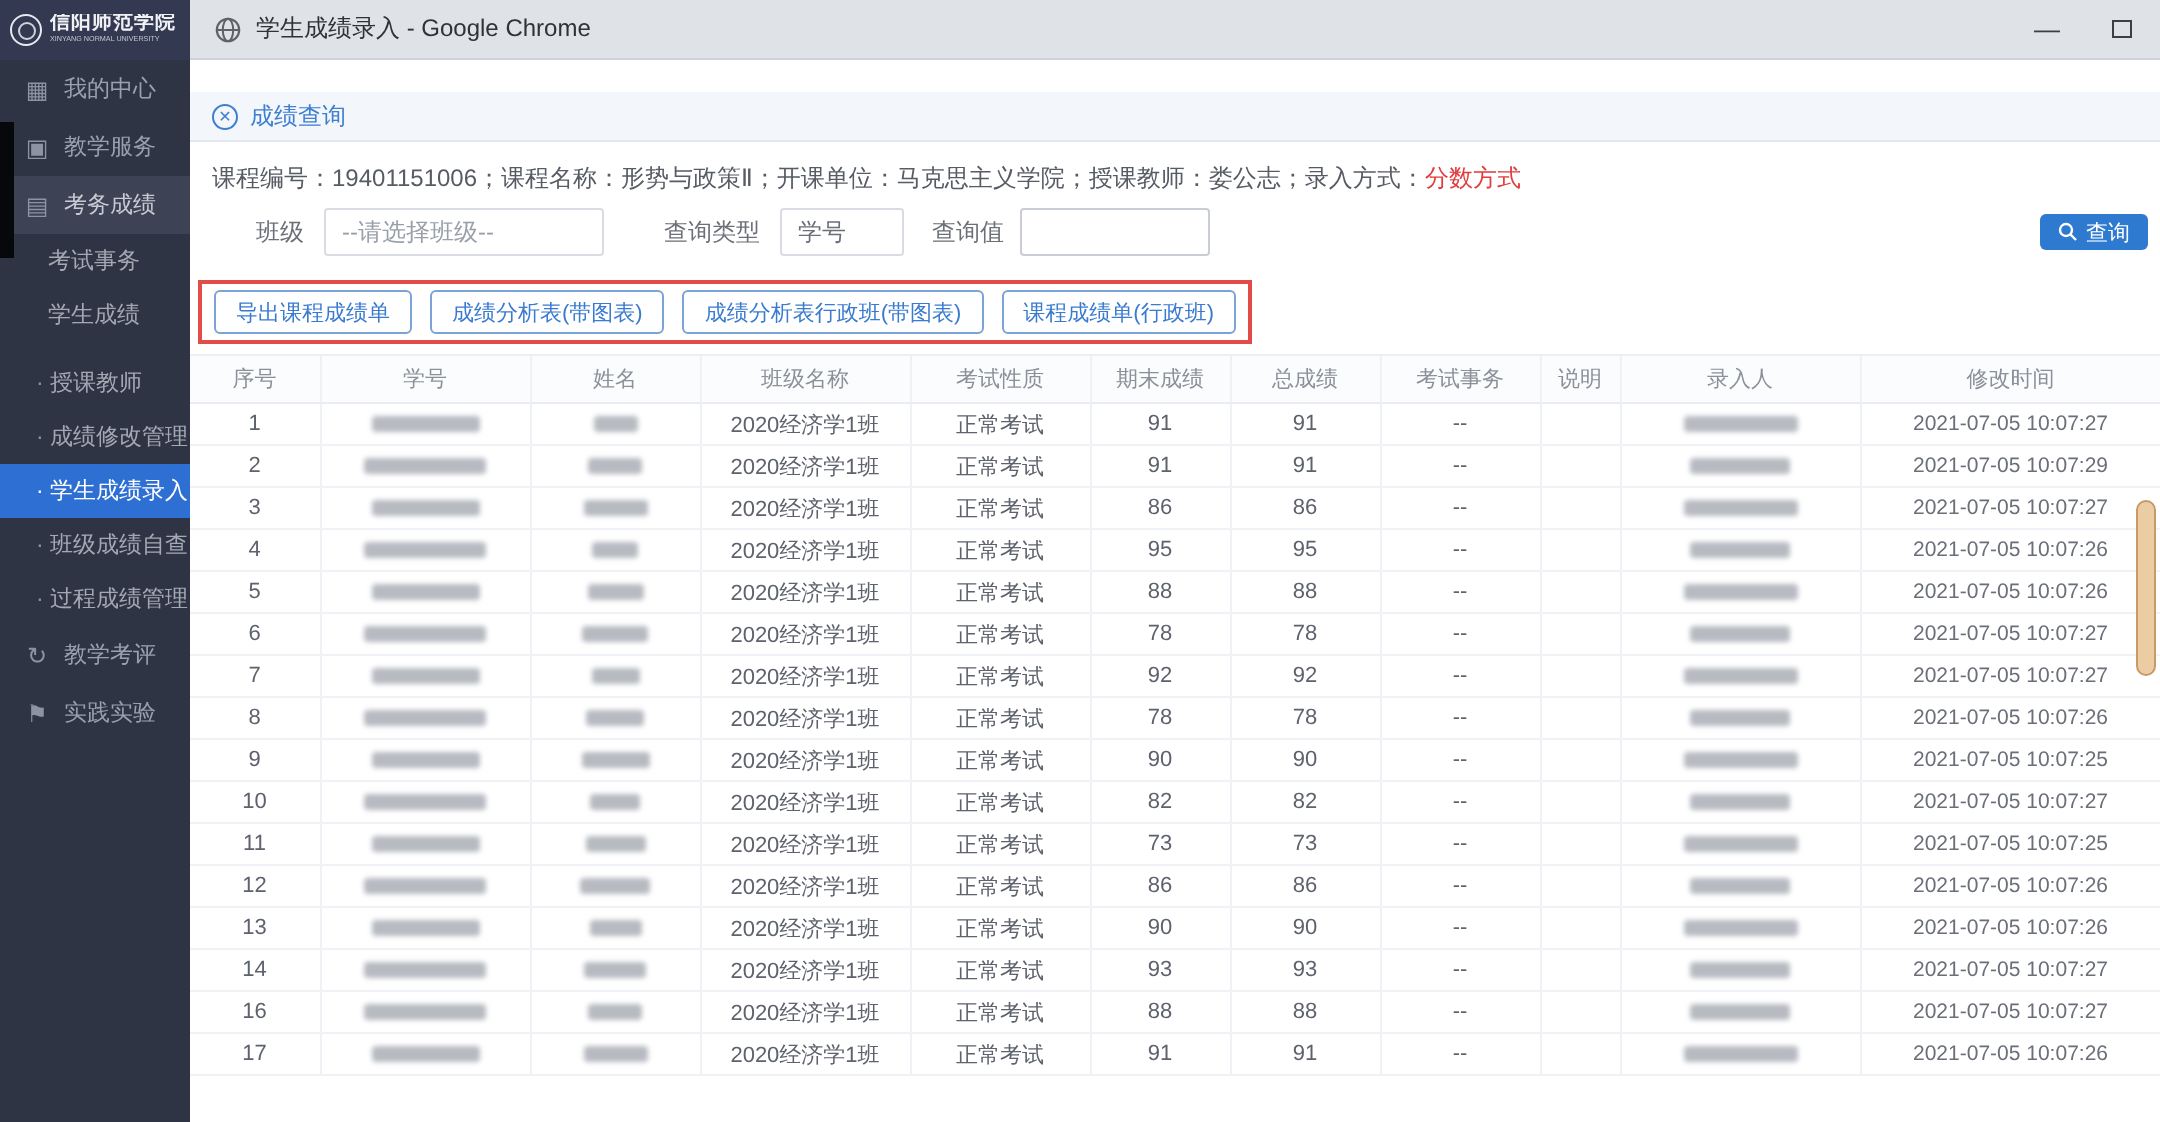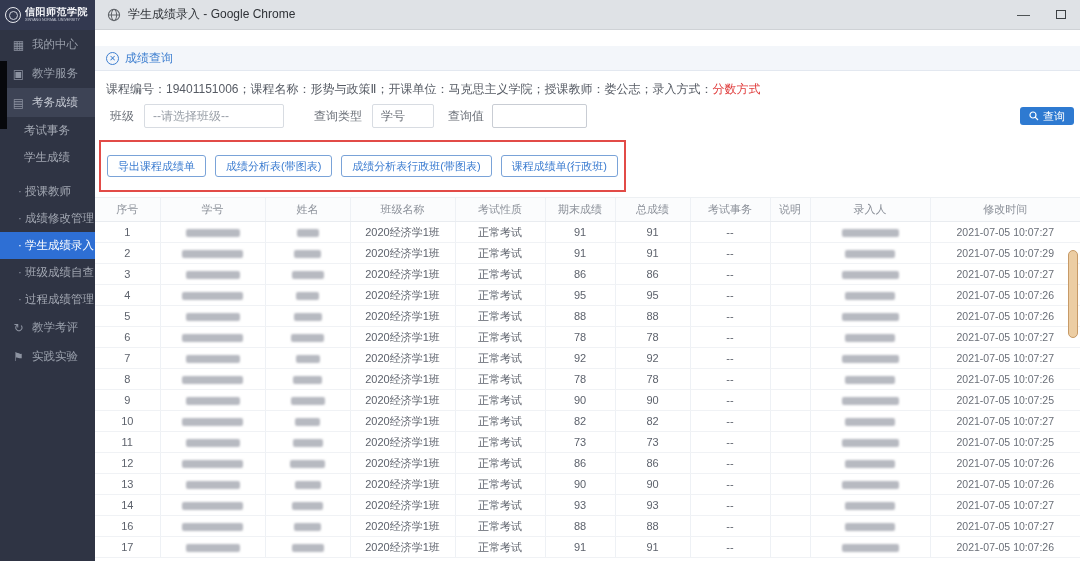--- a/index.html
+++ b/index.html
@@ -34,27 +34,27 @@
   .tb-max { width:10px; height:9px; border:1.2px solid #3c4043; cursor:pointer; }
 
   
   .main { position:absolute; left:95px; top:30px; width:985px; height:531px; background:#fff; }
   .tab-band { margin-top:16px; height:25px; background:#f3f6fa; border-bottom:1px solid #e3e8f0; display:flex; align-items:center; gap:6px; padding-left:11px; color:#3e7fd0; font-size:12px; }
   .circle-x { width:13px; height:13px; border:1px solid #3e7fd0; border-radius:50%; display:inline-flex; align-items:center; justify-content:center; font-size:8px; color:#3e7fd0; cursor:pointer; }
   .circle-x::before { content:"✕"; }
   .course-info { height:28px; padding:10px 0 0 11px; font-size:12px; color:#565b64; white-space:nowrap; }
   .course-info .red { color:#e03c3c; }
 
-  .filter-row { height:34px; display:flex; align-items:center; padding-left:15px; font-size:12px; color:#6b7078; }
+  .filter-row { height:34px; display:flex; align-items:center; padding-left:33px; font-size:12px; color:#6b7078; }
   .sel { height:24px; background:#fff; border:1px solid #d8dce2; border-radius:2px; display:flex; align-items:center; padding:0 8px; cursor:pointer; }
   .sel.placeholder { color:#9aa0a8; }
   .qinput { height:24px; width:95px; border:1px solid #c9cdd4; border-radius:2px; background:#fff; font-size:12px; padding:0 6px; }
   .search-btn { margin-left:auto; margin-right:6px; height:18px; padding:0 9px; background:#2e7ad1; border:none; border-radius:3px; color:#fff; font-size:11px; display:inline-flex; align-items:center; gap:4px; cursor:pointer; }
 
-  .actions-wrap { position:relative; display:inline-flex; gap:9px; margin:7px 0 0 3px; padding:13px 6px; border:2px solid #e24b47; }
+  .actions-wrap { position:relative; display:inline-flex; gap:9px; margin:7px 0 0 3px; padding:3px 6px; border:2px solid #e24b47; }
   .act-btn { height:22px; padding:0 10px; background:#fff; border:1px solid #7aa3d8; color:#3a7bd0; font-size:11px; border-radius:3px; display:inline-flex; align-items:center; cursor:pointer; white-space:nowrap; }
 
   table.grades { width:985px; margin-top:5px; border-collapse:collapse; table-layout:fixed; }
   .grades th { font-weight:400; font-size:11px; color:#8b9099; height:24px; background:#fbfcfd; border-top:1px solid #edf0f3; border-bottom:1px solid #e9ecf0; }
   .grades td { height:21px; border-bottom:1px solid #f0f2f5; font-size:11px; color:#5d626c; text-align:center; }
   .grades th + th, .grades td + td { border-left:1px solid #eef1f5; }
   .grades td.time { font-size:10.5px; color:#6a6f78; }
   .mask { height:8px; border-radius:2px; background:#b7bac1; filter:blur(1.3px); display:inline-block; vertical-align:middle; }
 
   .scroll-thumb { position:absolute; left:1068px; top:250px; width:10px; height:88px; background:#eccda3; border:1px solid #c79a67; border-radius:5px; z-index:4; cursor:pointer; }

